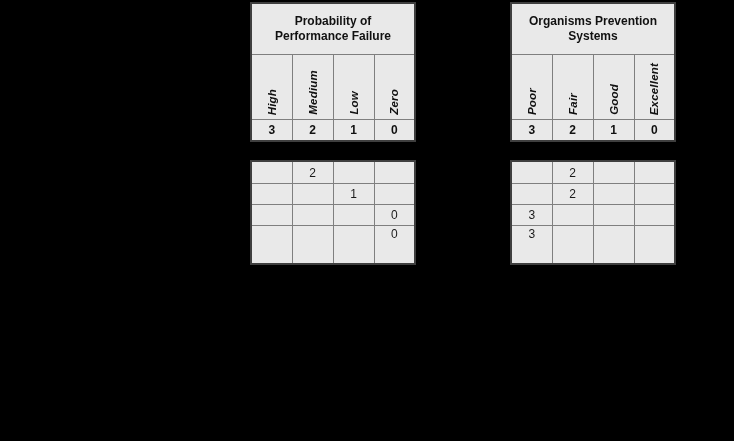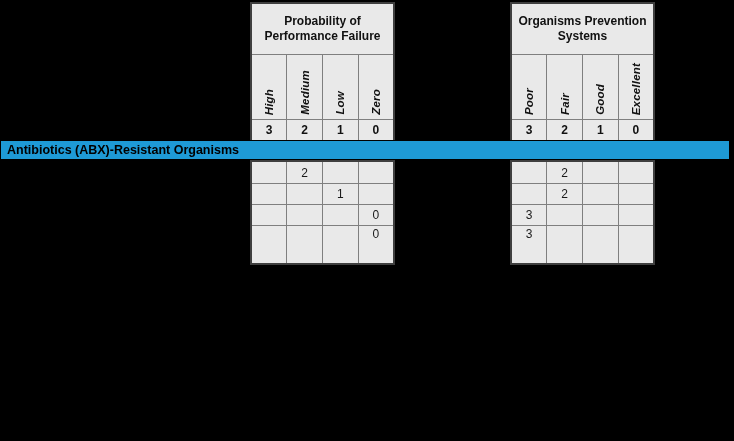--- a/index.html
+++ b/index.html
@@ -8,21 +8,21 @@
     width: 734px;
     height: 441px;
     background: #000000;
     overflow: hidden;
     font-family: "Liberation Sans", sans-serif;
     color: #111;
   }
 
   table.matrix {
     position: absolute;
-    width: 145px;
+    width: 166px;
     border-collapse: collapse;
     table-layout: fixed;
     background: #737373;
   }
   table.matrix td {
     border: 1px solid #7F7F7F;
     background: #E9E9E9;
     text-align: center;
     padding: 0;
     overflow: hidden;
@@ -137,23 +137,20 @@
     </tr>
     <tr>
       <td class="score-cell">3</td>
       <td class="score-cell">2</td>
       <td class="score-cell">1</td>
       <td class="score-cell">0</td>
     </tr>
   </tbody>
     </table>
 
-  <div class="banner">
-    <div class="banner-label">Antibiotics (ABX)-Resistant Organisms</div>
-  </div>
 
   <table class="matrix data-a">
     <tbody>
         <tr class="r0">
       <td class="val"></td>
       <td class="val">2</td>
       <td class="val"></td>
       <td class="val"></td>
     </tr>
     <tr>

